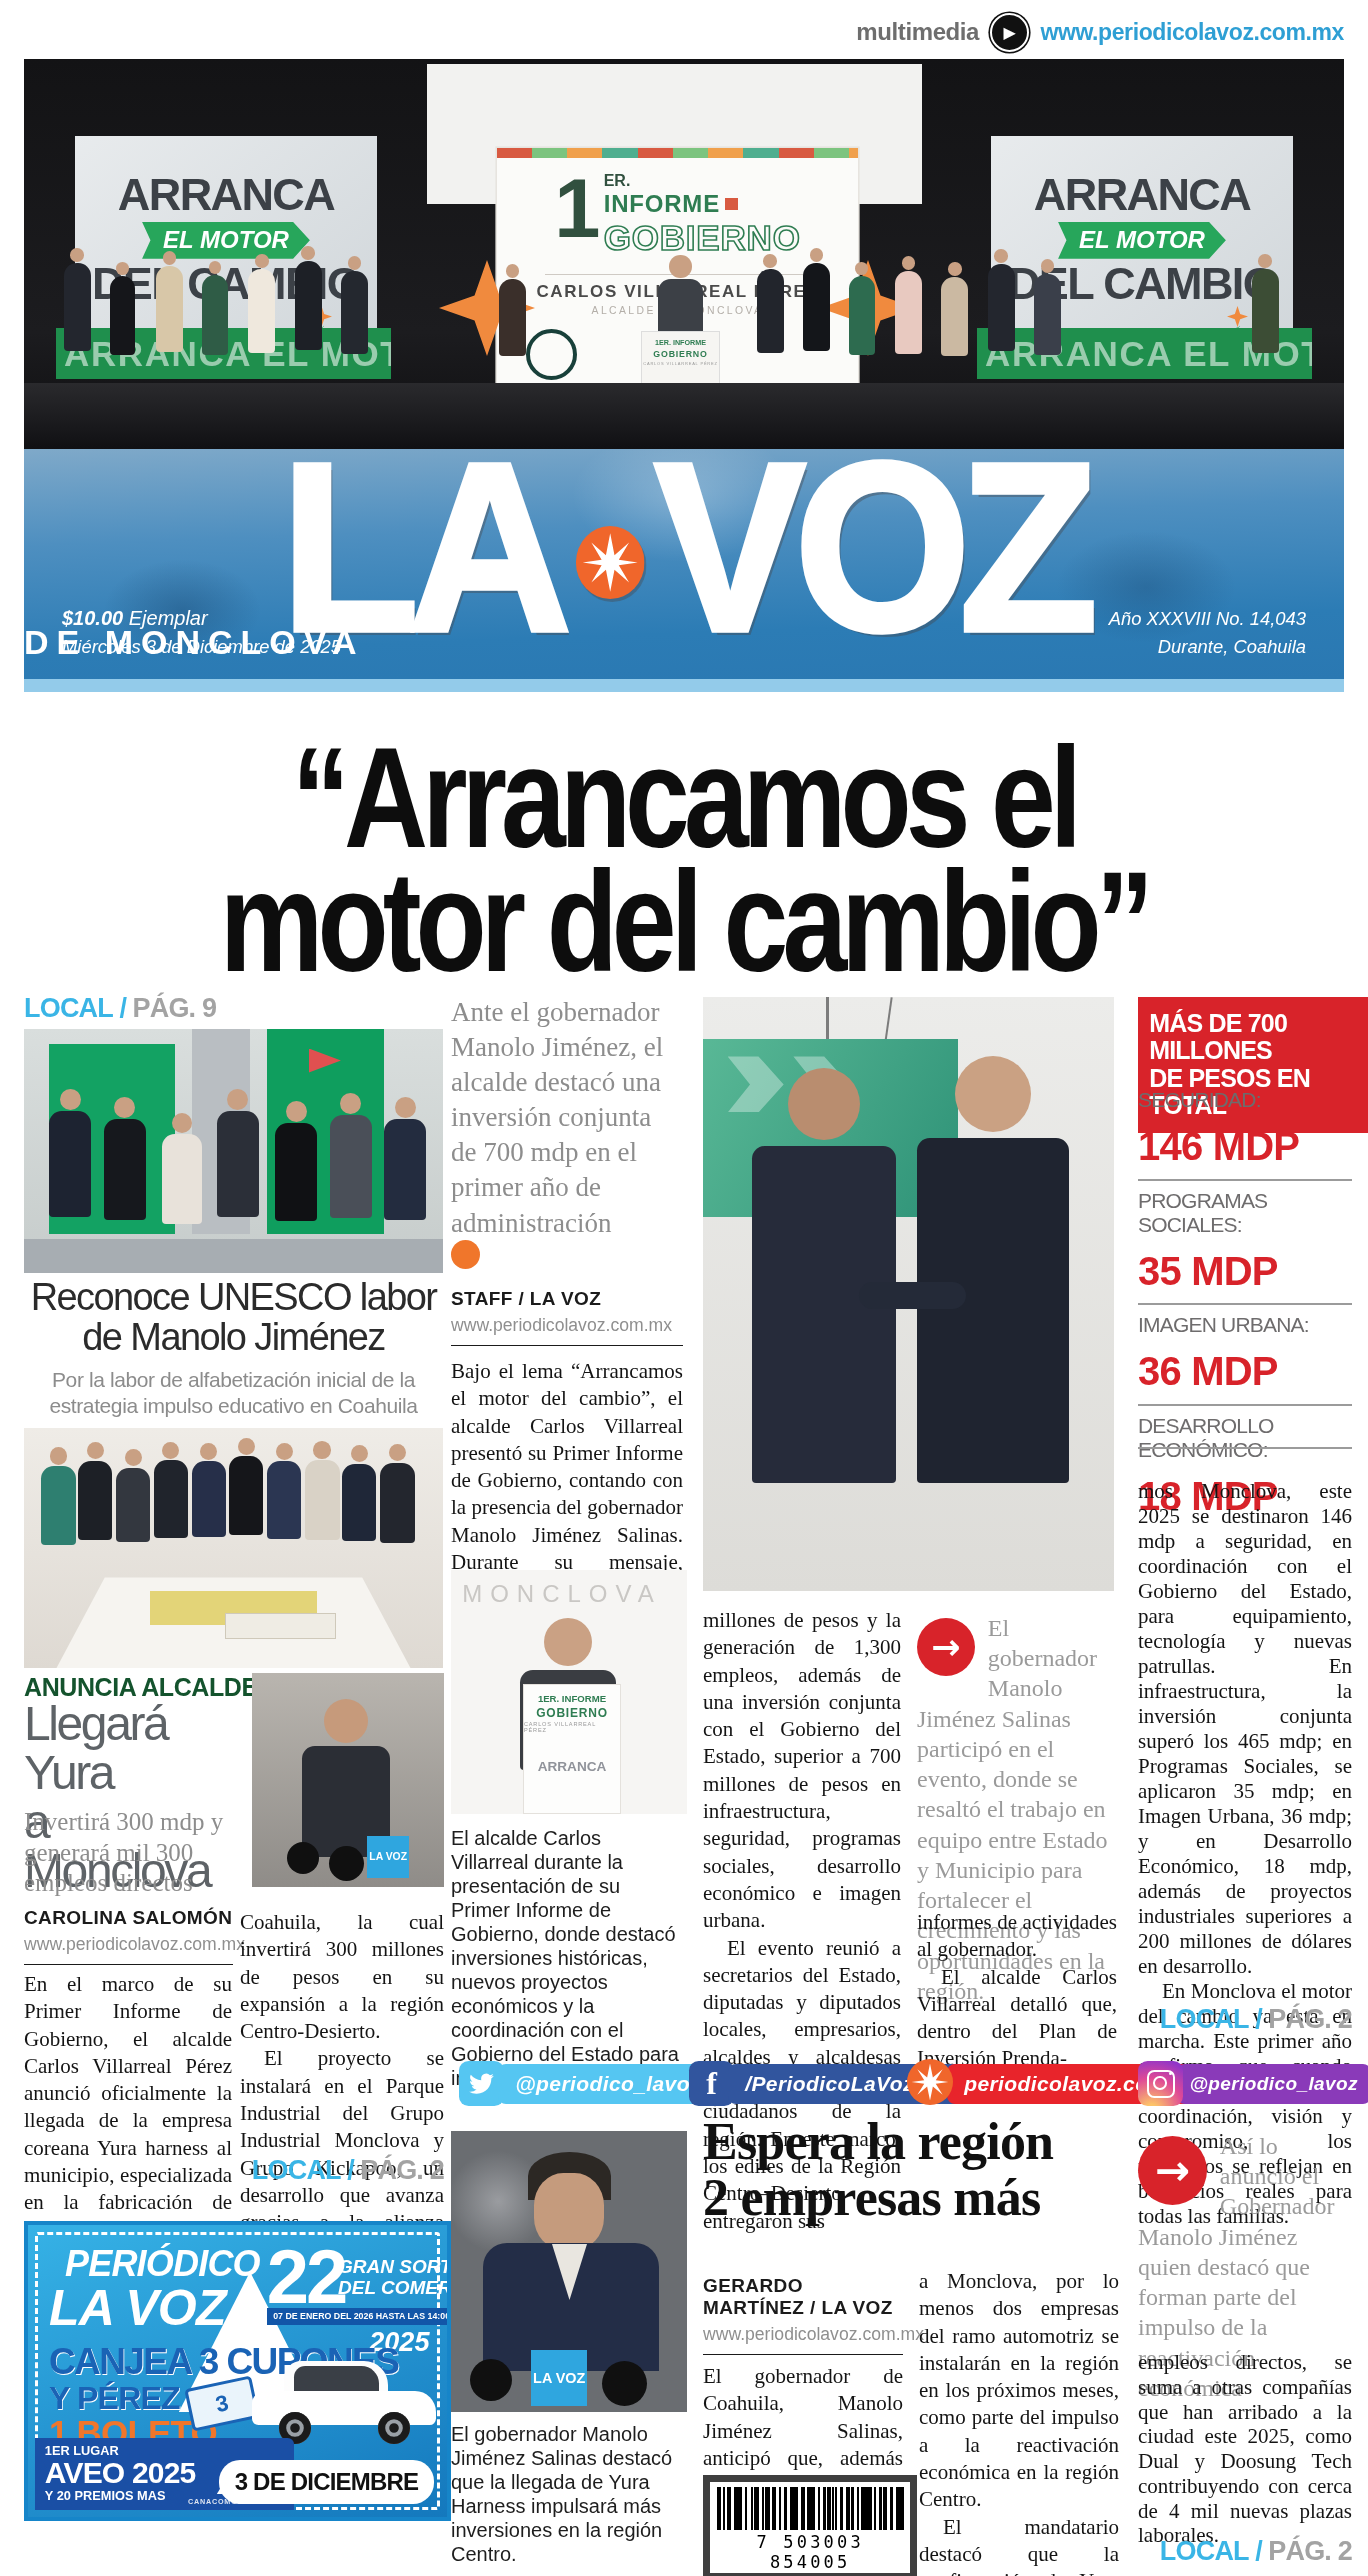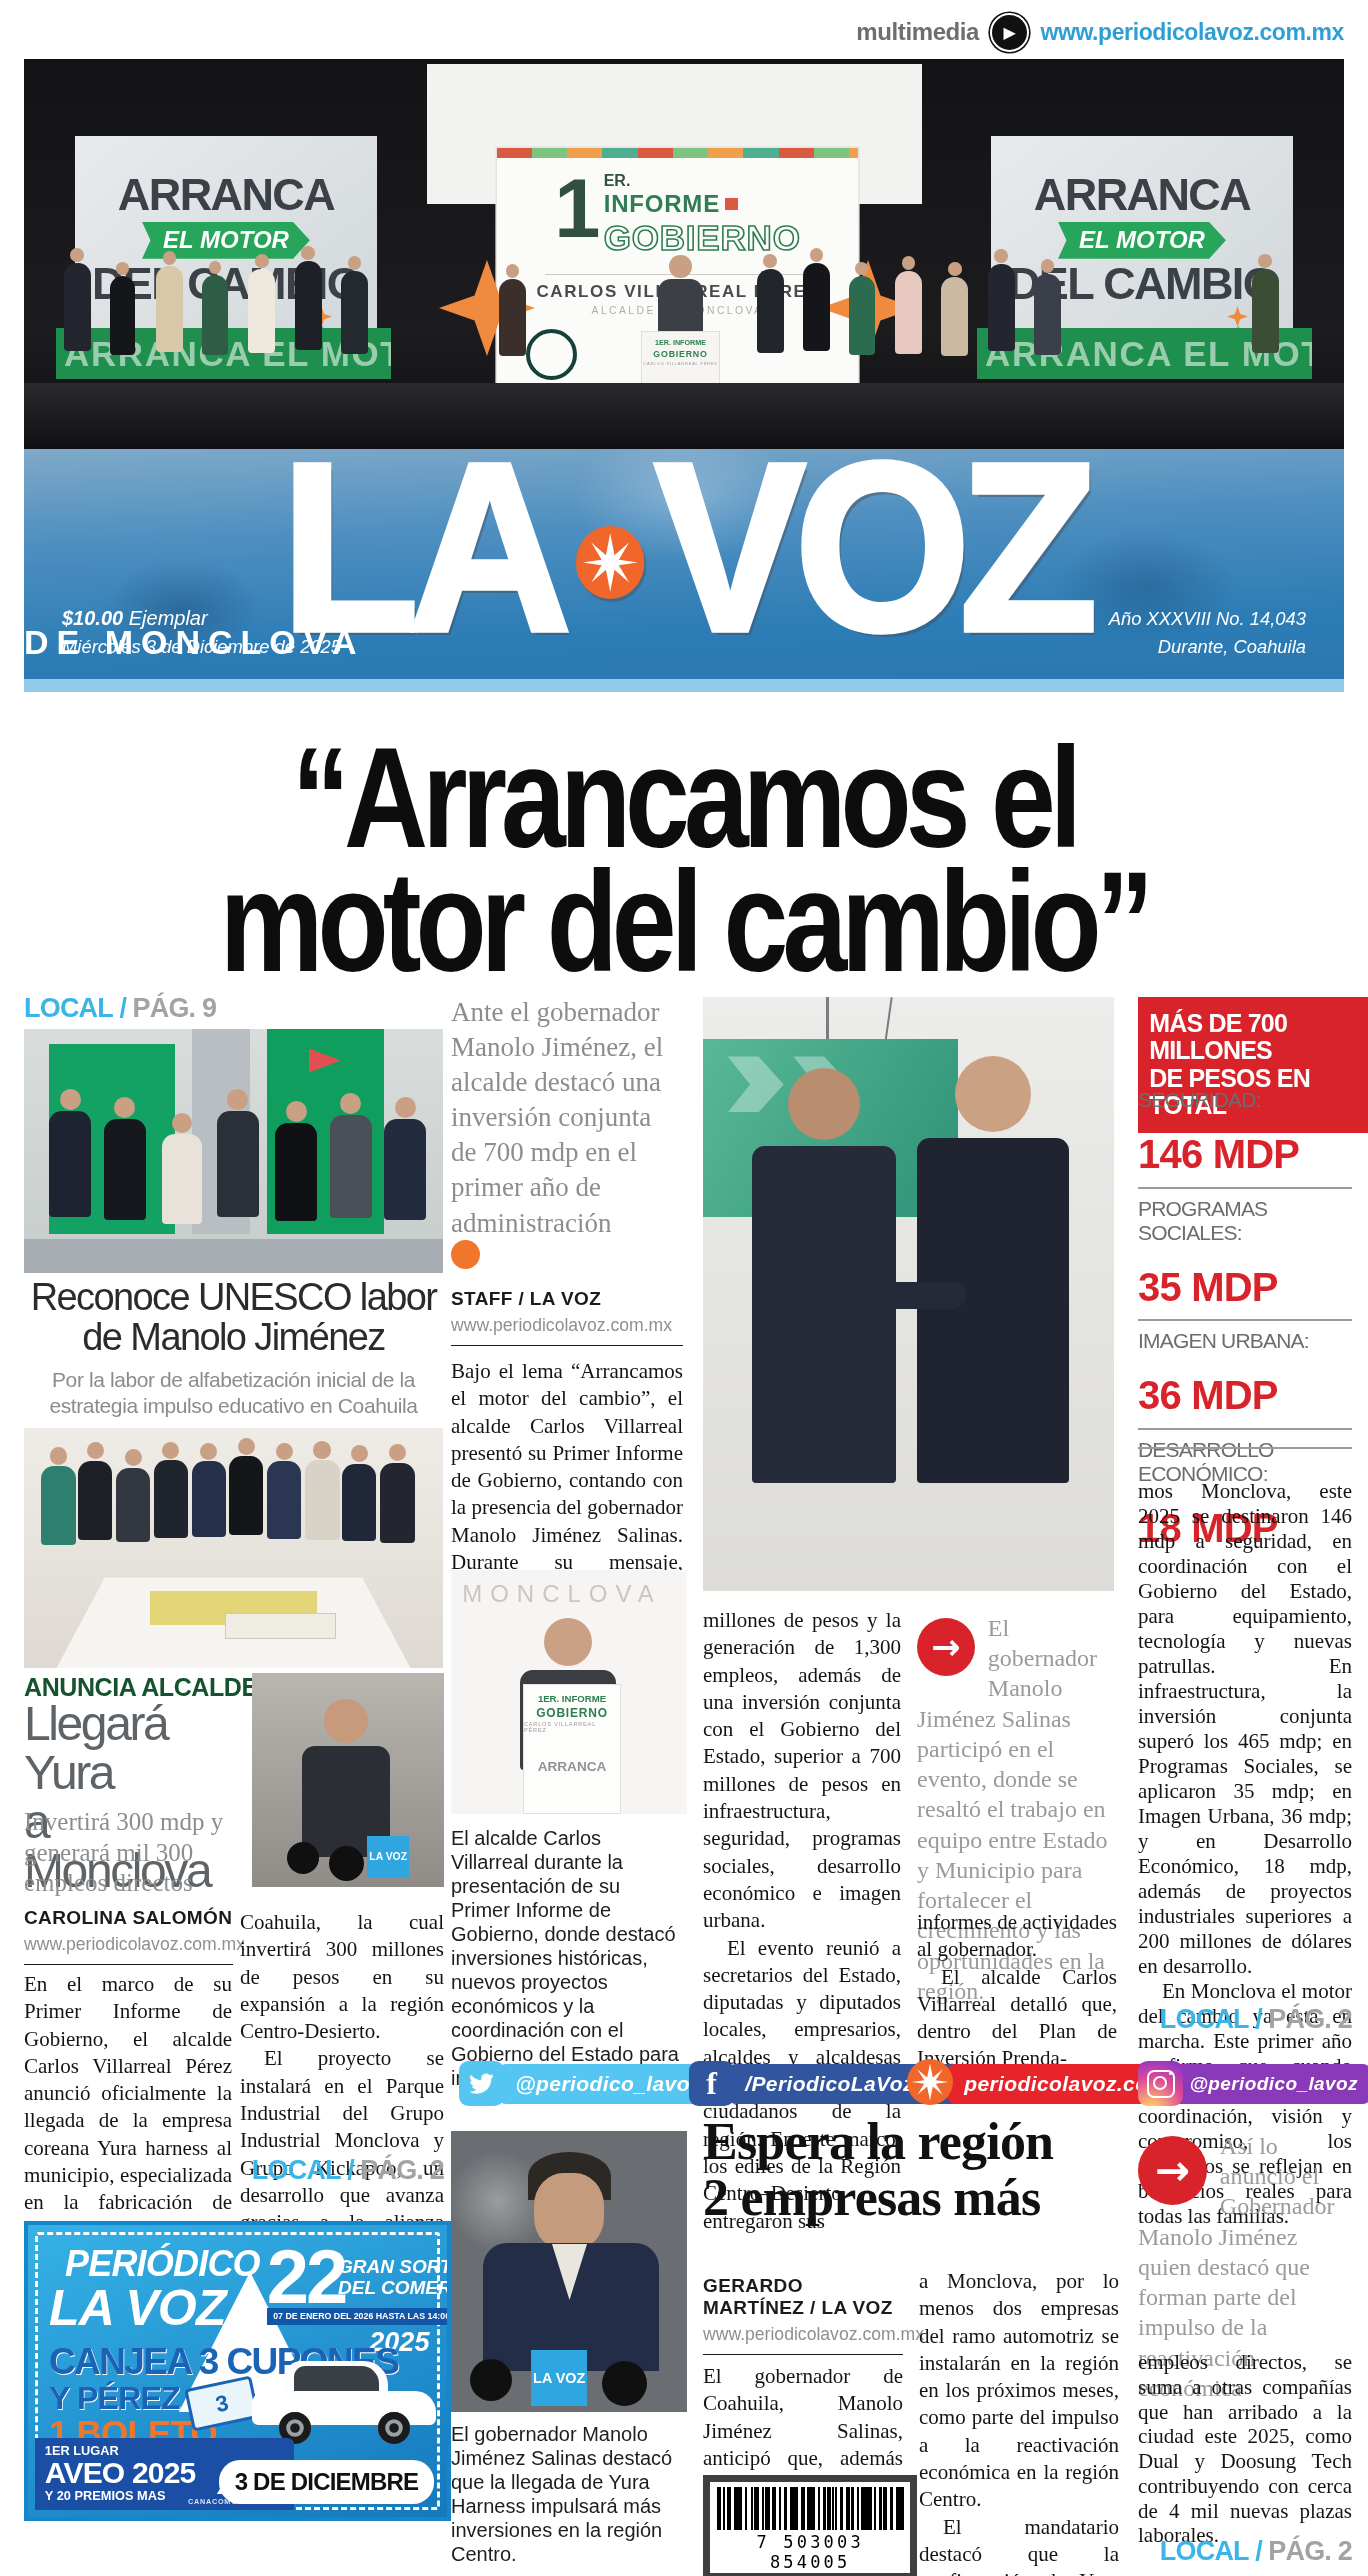--- a/index.html
+++ b/index.html
@@ -140,21 +140,21 @@
   .ph6 .bodyv{position:absolute;left:32px;top:112px;width:176px;height:128px;border-radius:24px 24px 0 0;background:#232d47}
   .ph6 .shirt{position:absolute;left:101px;top:113px;width:35px;height:56px;background:#e9e6e0;clip-path:polygon(0 0,100% 0,50% 100%)}
 
   
   .statbanner{top:997px;left:1138px;width:214px;background:#d8232a;color:#fff;padding:12.8px 11.2px;
               font:700 25px/1.1 "Liberation Sans";letter-spacing:-0.8px}
   .stats{top:1080px;left:1138px;width:214px}
   .stat{padding:8px 0 9.6px 0;border-bottom:2.4px solid #9b9b9b}
   .stat:last-child{border-bottom:none}
   .statlbl{font:400 21px "Liberation Sans";color:#6e6c6d;letter-spacing:-0.8px}
-  .statval{font:700 40px "Liberation Sans";color:#d8232a;letter-spacing:-0.8px;margin-top:20px}
+  .statval{font:700 40px "Liberation Sans";color:#d8232a;letter-spacing:-0.8px;margin-top:12px}
   .rc-rule{top:1447px;left:1138px;width:214px;border-top:2.4px solid #9b9b9b}
   .rcbody{top:1479px;left:1138px;width:214px;font-size:21px;line-height:1.19}
   .rctag{top:2006px;left:1138px;width:214px;text-align:right}
 
   
   .badge{position:absolute;display:flex;align-items:center;height:45px}
   .badge .ic{width:45px;height:45px;border-radius:9.6px;display:flex;align-items:center;justify-content:center;flex:none}
   .badge .lbl{height:40px;border-radius:8px;color:#fff;font:700 italic 21px/40px "Liberation Sans";
               padding:0 17.6px;margin-left:-6.4px;letter-spacing:0.4px;white-space:nowrap}
   .bird{width:27px;height:21px;fill:#fff}

